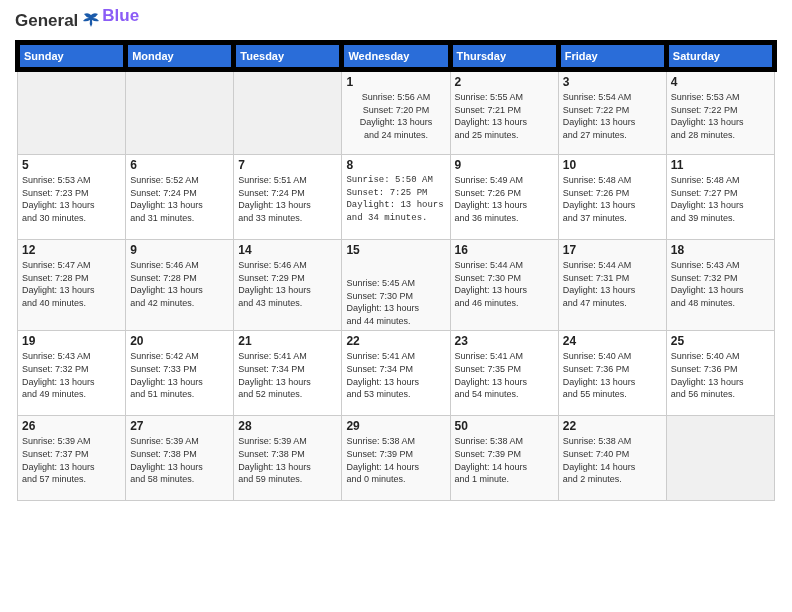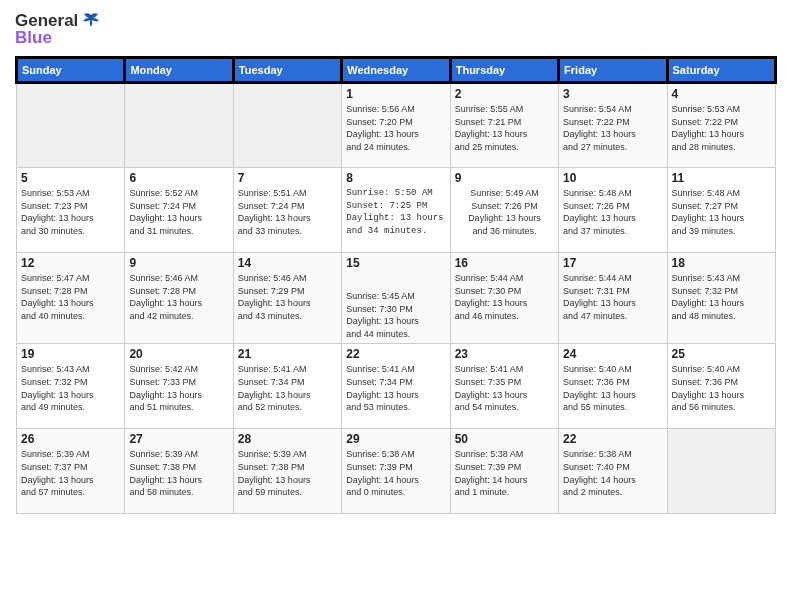--- a/index.html
+++ b/index.html
@@ -43,21 +43,21 @@
       border-collapse: collapse;
       table-layout: fixed;
     }
     thead tr th {
       background-color: #2a6dd9;
       color: #fff;
       font-size: 11px;
       font-weight: bold;
       padding: 5px 4px;
       text-align: left;
-      border: 3px solid #000000;
+      border: 5px solid #000000;
     }
     tbody tr td {
       border: 1px solid #ccc;
       vertical-align: top;
       padding: 3px 4px;
       font-size: 9.5px;
       color: #222;
       height: 85px;
       background: #fff;
     }
@@ -79,21 +79,21 @@
     .empty-cell {
       background: #f0f0f0 !important;
     }
   </style>
 </head>
 <body>
 
 <div class="container">
   <div class="header-row">
     <div class="logo">
-      <div style="display:flex;flex-direction:column;align-items:flex-start">
+      <div style="display:flex;flex-direction:row;align-items:flex-start">
         <div style="display:flex;align-items:center;gap:2px">
           <span style="font-size:17px;font-weight:bold;color:#333;">General</span>
           <svg width="22" height="22" viewBox="0 0 22 22">
             <path d="M11 5 Q14 2 18 4 Q16 7 13 8 Q17 8 19 11 Q15 12 12 10 Q13 14 11 17 Q9 14 10 10 Q7 12 3 11 Q5 8 9 8 Q6 7 4 4 Q8 2 11 5Z" fill="#1a5aaa"></path>
           </svg>
         </div>
         <span style="font-size:17px;font-weight:bold;color:#8b5cf6;margin-top:-4px;">Blue</span>
       </div>
     </div>
     <div class="title-block">
@@ -114,21 +114,21 @@
           <th>Saturday</th>
         </tr>
     </thead>
     <tbody id="calendar-body">
     <tr>
           <td class="empty-cell"></td>
           <td class="empty-cell"></td>
           <td class="empty-cell"></td>
           <td>
             <span class="day-number">1</span>
-            <div class="cell-content" style="white-space: pre-line;">Sunrise: 5:56 AM
+            <div class="cell-content" style="white-space: pre-line; text-align: center;">Sunrise: 5:56 AM
 Sunset: 7:20 PM
 Daylight: 13 hours
 and 24 minutes.</div>
           </td>
           <td>
             <span class="day-number">2</span>
             <div class="cell-content" style="white-space: pre-line;">Sunrise: 5:55 AM
 Sunset: 7:21 PM
 Daylight: 13 hours
 and 25 minutes.</div>
@@ -172,21 +172,21 @@
           </td>
           <td>
             <span class="day-number">8</span>
             <div class="cell-content" style="white-space: pre-line; font-family: Liberation Mono, monospace;">Sunrise: 5:50 AM
 Sunset: 7:25 PM
 Daylight: 13 hours
 and 34 minutes.</div>
           </td>
           <td>
             <span class="day-number">9</span>
-            <div class="cell-content" style="white-space: pre-line; text-align: center;">Sunrise: 5:49 AM
+            <div class="cell-content" style="white-space: pre-line;">Sunrise: 5:49 AM
 Sunset: 7:26 PM
 Daylight: 13 hours
 and 36 minutes.</div>
           </td>
           <td>
             <span class="day-number">10</span>
             <div class="cell-content" style="white-space: pre-line;">Sunrise: 5:48 AM
 Sunset: 7:26 PM
 Daylight: 13 hours
 and 37 minutes.</div>

